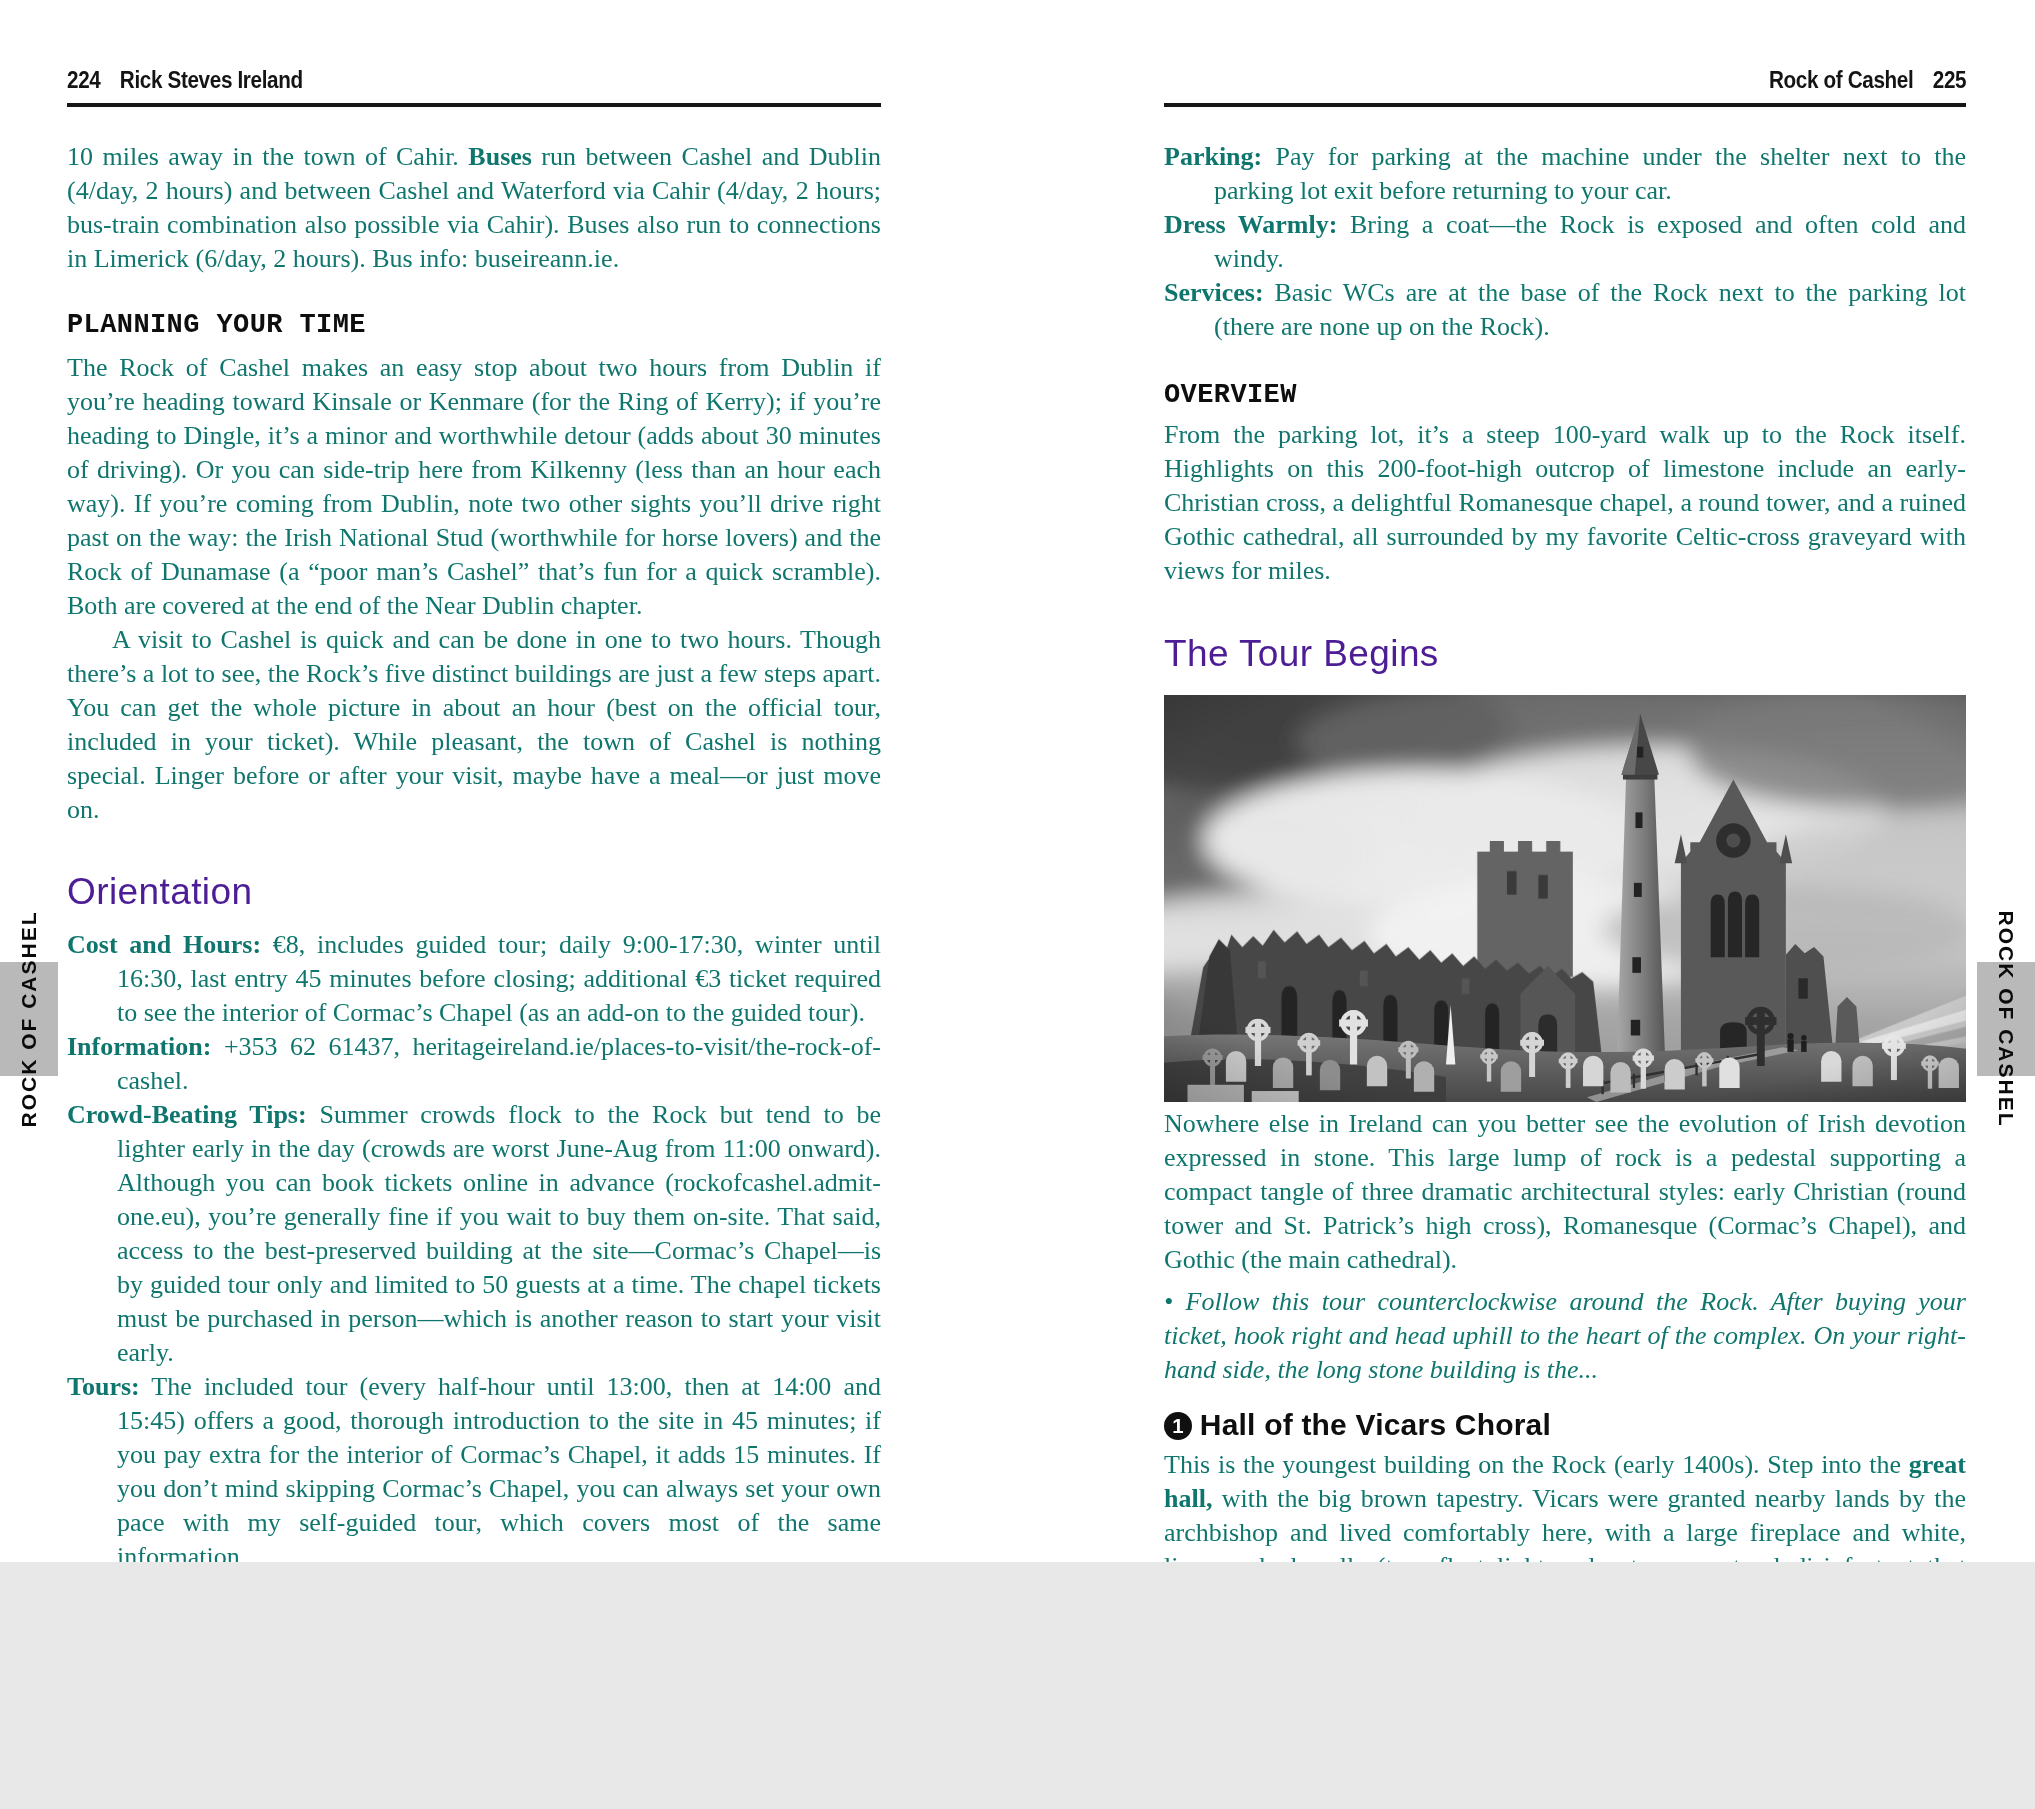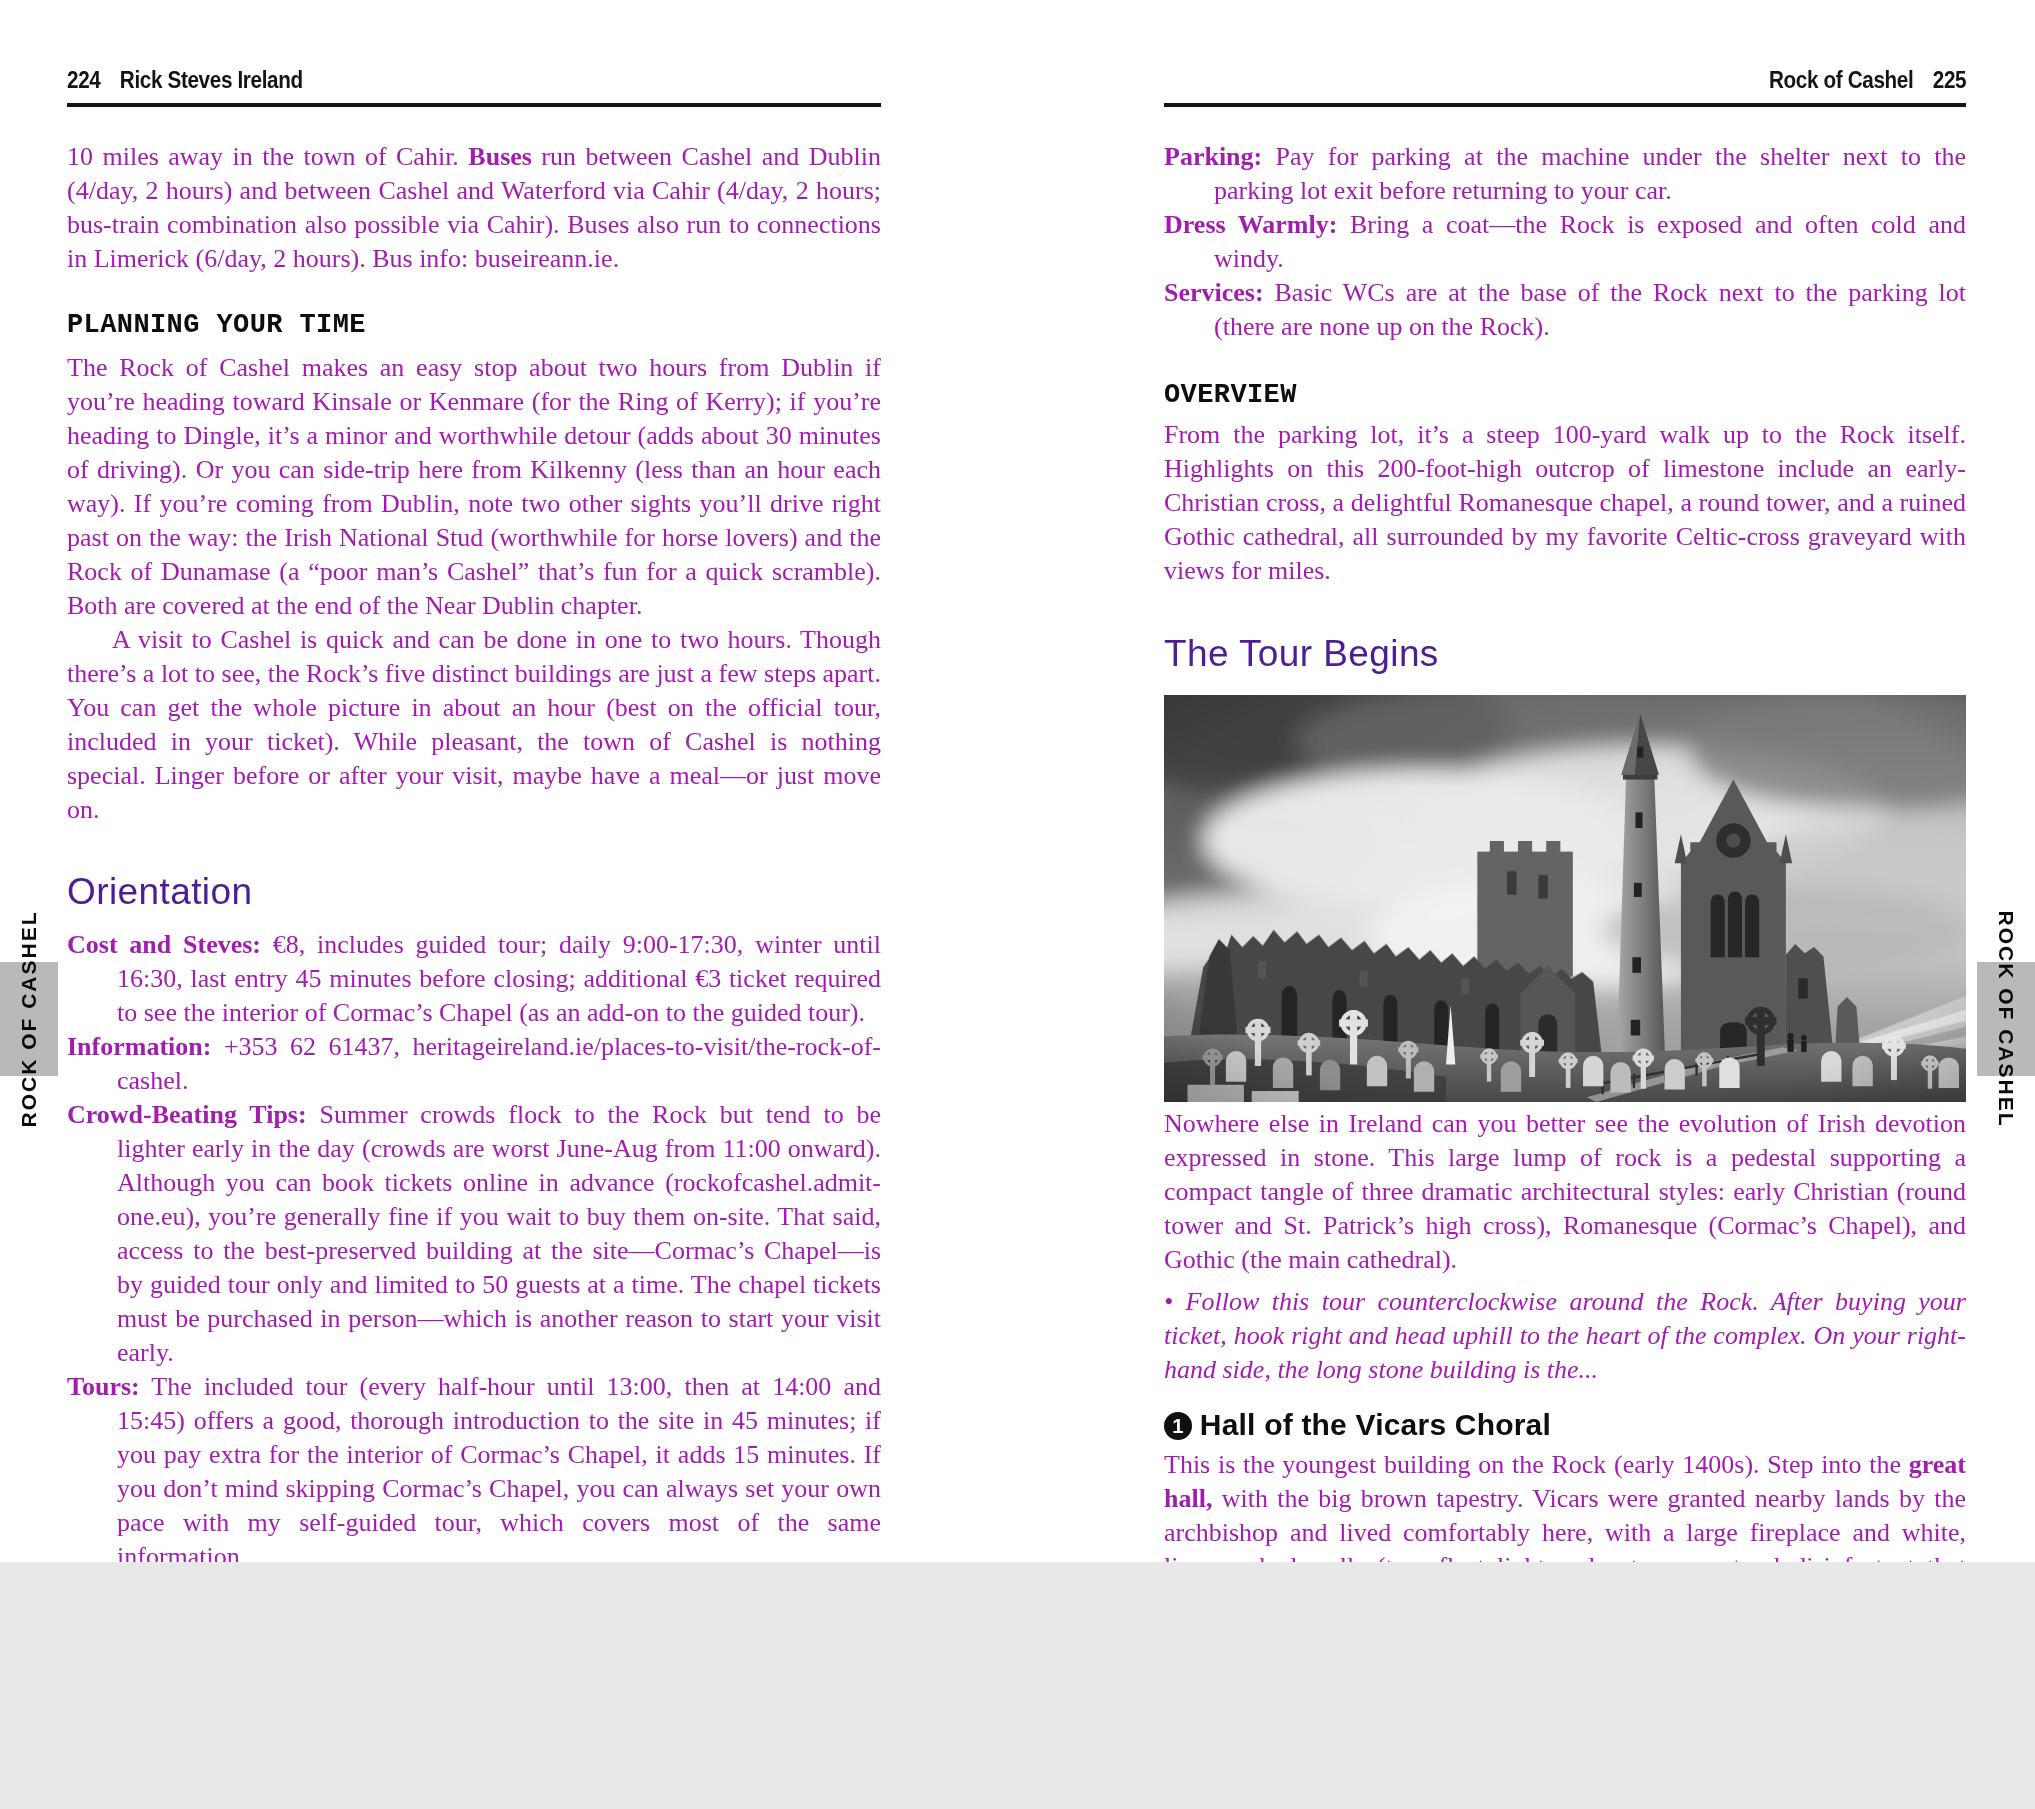--- a/index.html
+++ b/index.html
@@ -26,21 +26,21 @@
   .ph-title-bold{font-weight:700;}
   .head-rule{
     margin-top:9.4px;height:3.9px;
     background:linear-gradient(to bottom,#161616 0,#161616 1.6px,#ffffff 1.6px,#ffffff 2.3px,#161616 2.3px,#161616 3.9px);
   }
 
   
   .bt{
     font-family:"Liberation Serif","DejaVu Serif",serif;
     font-size:26px;line-height:34px;text-align:justify;
-    margin:0;color:#a21caf;
+    margin:0;color:#0f766e;
   }
   .first-block{margin-top:33px;}
   .indent{text-indent:45px;}
   .entry{padding-left:50px;text-indent:-50px;}
   .dir-note{font-style:italic;margin-top:8px;}
 
   
   .sub-head{
     font-family:Liberation Mono, monospace;
     font-size:27px;font-weight:700;letter-spacing:0.4px;
@@ -96,21 +96,21 @@
     </div>
     <div class="head-rule"></div>
 
     <p class="bt first-block">10 miles away in the town of Cahir. <b>Buses</b> run between Cashel and Dublin (4/day, 2 hours) and between Cashel and Waterford via Cahir (4/day, 2 hours; bus-train combination also possible via Cahir). Buses also run to connections in Limerick (6/day, 2 hours). Bus info: buseireann.ie.</p>
 
     <h3 class="sub-head">PLANNING YOUR TIME</h3>
     <p class="bt">The Rock of Cashel makes an easy stop about two hours from Dublin if you’re heading toward Kinsale or Kenmare (for the Ring of Kerry); if you’re heading to Dingle, it’s a minor and worthwhile detour (adds about 30 minutes of driving). Or you can side-trip here from Kilkenny (less than an hour each way). If you’re coming from Dublin, note two other sights you’ll drive right past on the way: the Irish National Stud (worthwhile for horse lovers) and the Rock of Dunamase (a “poor man’s Cashel” that’s fun for a quick scramble). Both are covered at the end of the Near Dublin chapter.</p>
     <p class="bt indent">A visit to Cashel is quick and can be done in one to two hours. Though there’s a lot to see, the Rock’s five distinct buildings are just a few steps apart. You can get the whole picture in about an hour (best on the official tour, included in your ticket). While pleasant, the town of Cashel is nothing special. Linger before or after your visit, maybe have a meal—or just move on.</p>
 
     <h2 class="big-head">Orientation</h2>
-    <p class="bt entry"><b>Cost and Steves:</b> €8, includes guided tour; daily 9:00-17:30, winter until 16:30, last entry 45 minutes before closing; additional €3 ticket required to see the interior of Cormac’s Chapel (as an add-on to the guided tour).</p>
+    <p class="bt entry"><b>Cost and Hours:</b> €8, includes guided tour; daily 9:00-17:30, winter until 16:30, last entry 45 minutes before closing; additional €3 ticket required to see the interior of Cormac’s Chapel (as an add-on to the guided tour).</p>
     <p class="bt entry"><b>Information:</b> +353 62 61437, heritageireland.ie/places-to-visit/the-rock-of-cashel.</p>
     <p class="bt entry"><b>Crowd-Beating Tips:</b> Summer crowds flock to the Rock but tend to be lighter early in the day (crowds are worst June-Aug from 11:00 onward). Although you can book tickets online in advance (rockofcashel.admit-one.eu), you’re generally fine if you wait to buy them on-site. That said, access to the best-preserved building at the site—Cormac’s Chapel—is by guided tour only and limited to 50 guests at a time. The chapel tickets must be purchased in person—which is another reason to start your visit early.</p>
     <p class="bt entry"><b>Tours:</b> The included tour (every half-hour until 13:00, then at 14:00 and 15:45) offers a good, thorough introduction to the site in 45 minutes; if you pay extra for the interior of Cormac’s Chapel, it adds 15 minutes. If you don’t mind skipping Cormac’s Chapel, you can always set your own pace with my self-guided tour, which covers most of the same information.</p>
   </div>
 
   <div class="col col-right">
     <div class="page-head right">
       <span class="ph-condense">
         <span class="ph-title-bold">Rock of Cashel</span>
         <span>225</span>

